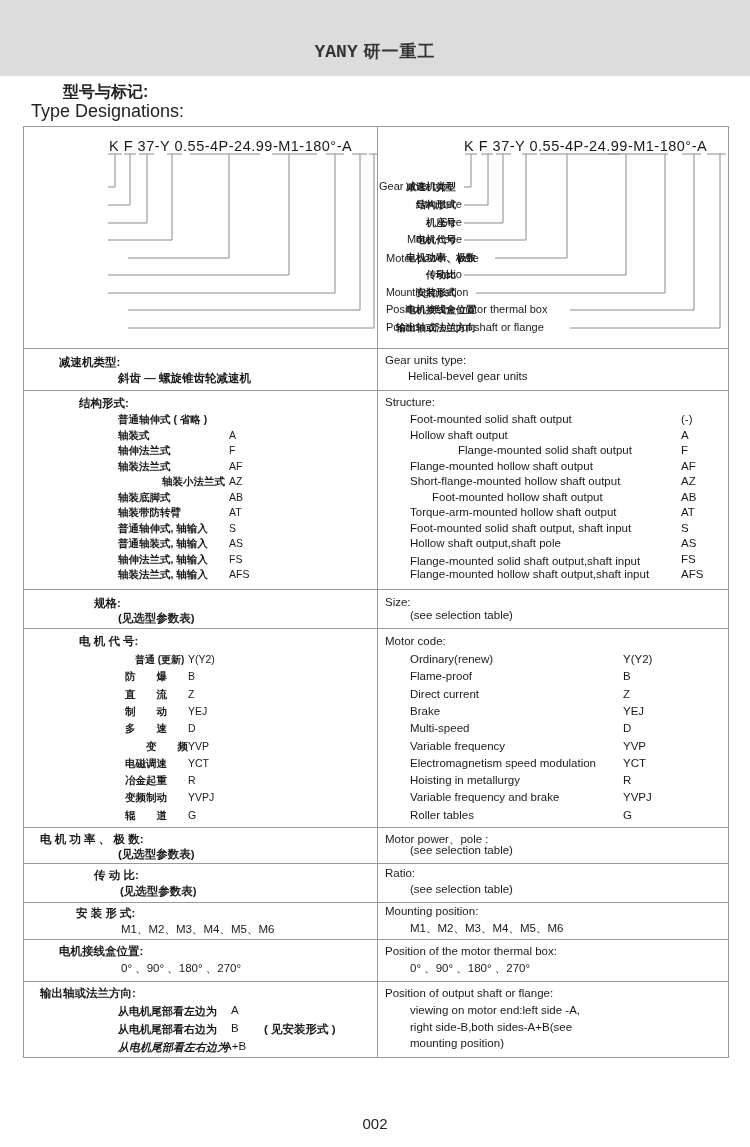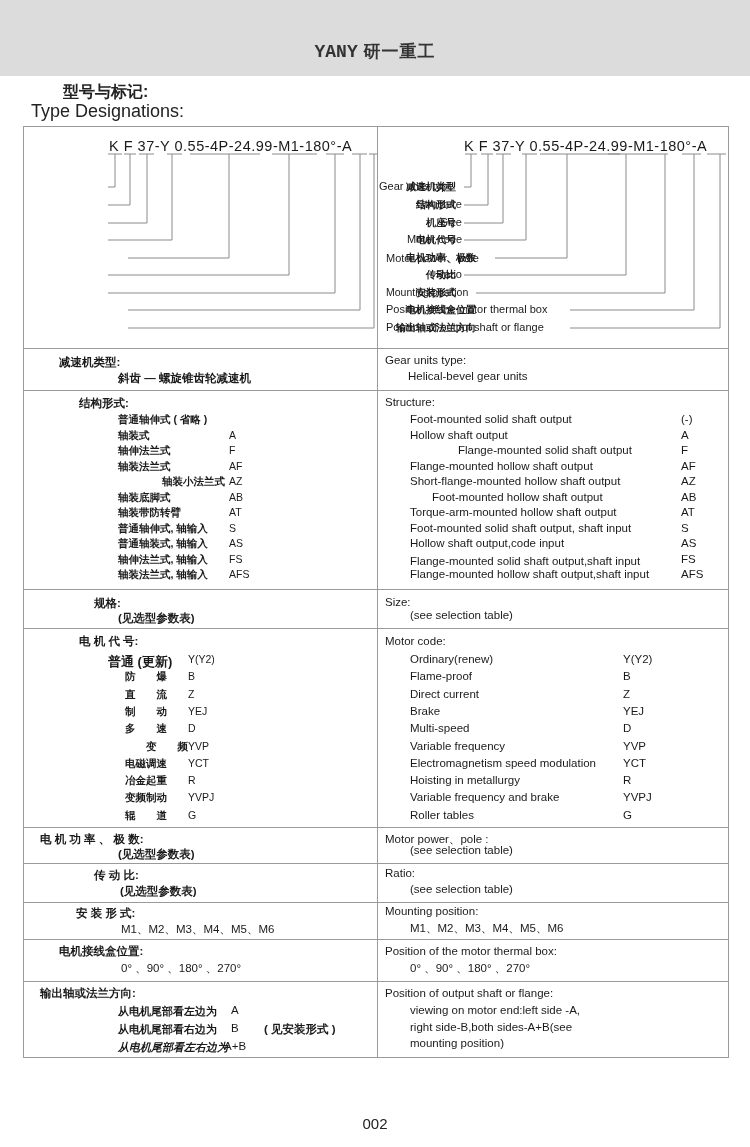--- a/index.html
+++ b/index.html
@@ -158,41 +158,41 @@
       <div class="abs cell-text cn" style="left:94px;top:379px;font-size:10.5px;">轴装带防转臂</div>
       <div class="abs cell-text" style="left:205px;top:379px;font-size:10.5px;">AT</div>
       <div class="abs cell-text" style="left:386px;top:379px;">Torque-arm-mounted hollow shaft output</div>
       <div class="abs cell-text" style="left:657px;top:379px;">AT</div>
       <div class="abs cell-text cn" style="left:94px;top:394.5px;font-size:10.5px;">普通轴伸式, 轴输入</div>
       <div class="abs cell-text" style="left:205px;top:394.5px;font-size:10.5px;">S</div>
       <div class="abs cell-text" style="left:386px;top:394.5px;">Foot-mounted solid shaft output, shaft input</div>
       <div class="abs cell-text" style="left:657px;top:394.5px;">S</div>
       <div class="abs cell-text cn" style="left:94px;top:410px;font-size:10.5px;">普通轴装式, 轴输入</div>
       <div class="abs cell-text" style="left:205px;top:410px;font-size:10.5px;">AS</div>
-      <div class="abs cell-text" style="left:386px;top:410px;">Hollow shaft output,code input</div>
+      <div class="abs cell-text" style="left:386px;top:410px;">Hollow shaft output,shaft pole</div>
       <div class="abs cell-text" style="left:657px;top:410px;">AS</div>
       <div class="abs cell-text cn" style="left:94px;top:425.5px;font-size:10.5px;">轴伸法兰式, 轴输入</div>
       <div class="abs cell-text" style="left:205px;top:425.5px;font-size:10.5px;">FS</div>
       <div class="abs cell-text" style="left:386px;top:428px;">Flange-mounted solid shaft output,shaft input</div>
       <div class="abs cell-text" style="left:657px;top:425.5px;">FS</div>
       <div class="abs cell-text cn" style="left:94px;top:441px;font-size:10.5px;">轴装法兰式, 轴输入</div>
       <div class="abs cell-text" style="left:205px;top:441px;font-size:10.5px;">AFS</div>
       <div class="abs cell-text" style="left:386px;top:441px;">Flange-mounted hollow shaft output,shaft input</div>
       <div class="abs cell-text" style="left:657px;top:441px;">AFS</div>
     </div>
 
   <div class="abs cell-text cn" style="left:70px;top:469px;">规格:</div>
   <div class="abs cell-text cn" style="left:94px;top:484px;">(见选型参数表)</div>
   <div class="abs cell-text" style="left:361px;top:469px;">Size:</div>
   <div class="abs cell-text" style="left:386px;top:482px;">(see selection table)</div>
 
   <div class="abs cell-text cn" style="left:55px;top:507px;">电 机 代 号:</div>
   <div class="abs cell-text" style="left:361px;top:508px;">Motor code:</div>
   <div id="motor-list">
-      <div class="abs cell-text cn" style="left:84px;top:526px;font-size:13px;">普通 (更新)</div>
+      <div class="abs cell-text cn" style="left:111px;top:526px;font-size:10px;">普通 (更新)</div>
       <div class="abs cell-text" style="left:164px;top:526px;font-size:10.5px;">Y(Y2)</div>
       <div class="abs cell-text" style="left:386px;top:526px;">Ordinary(renew)</div>
       <div class="abs cell-text" style="left:599px;top:526px;">Y(Y2)</div>
       <div class="abs cell-text cn" style="left:101px;top:543.3px;font-size:10.5px;">防　　爆</div>
       <div class="abs cell-text" style="left:164px;top:543.3px;font-size:10.5px;">B</div>
       <div class="abs cell-text" style="left:386px;top:543.3px;">Flame-proof</div>
       <div class="abs cell-text" style="left:599px;top:543.3px;">B</div>
       <div class="abs cell-text cn" style="left:101px;top:560.6px;font-size:10.5px;">直　　流</div>
       <div class="abs cell-text" style="left:164px;top:560.6px;font-size:10.5px;">Z</div>
       <div class="abs cell-text" style="left:386px;top:560.6px;">Direct current</div>

